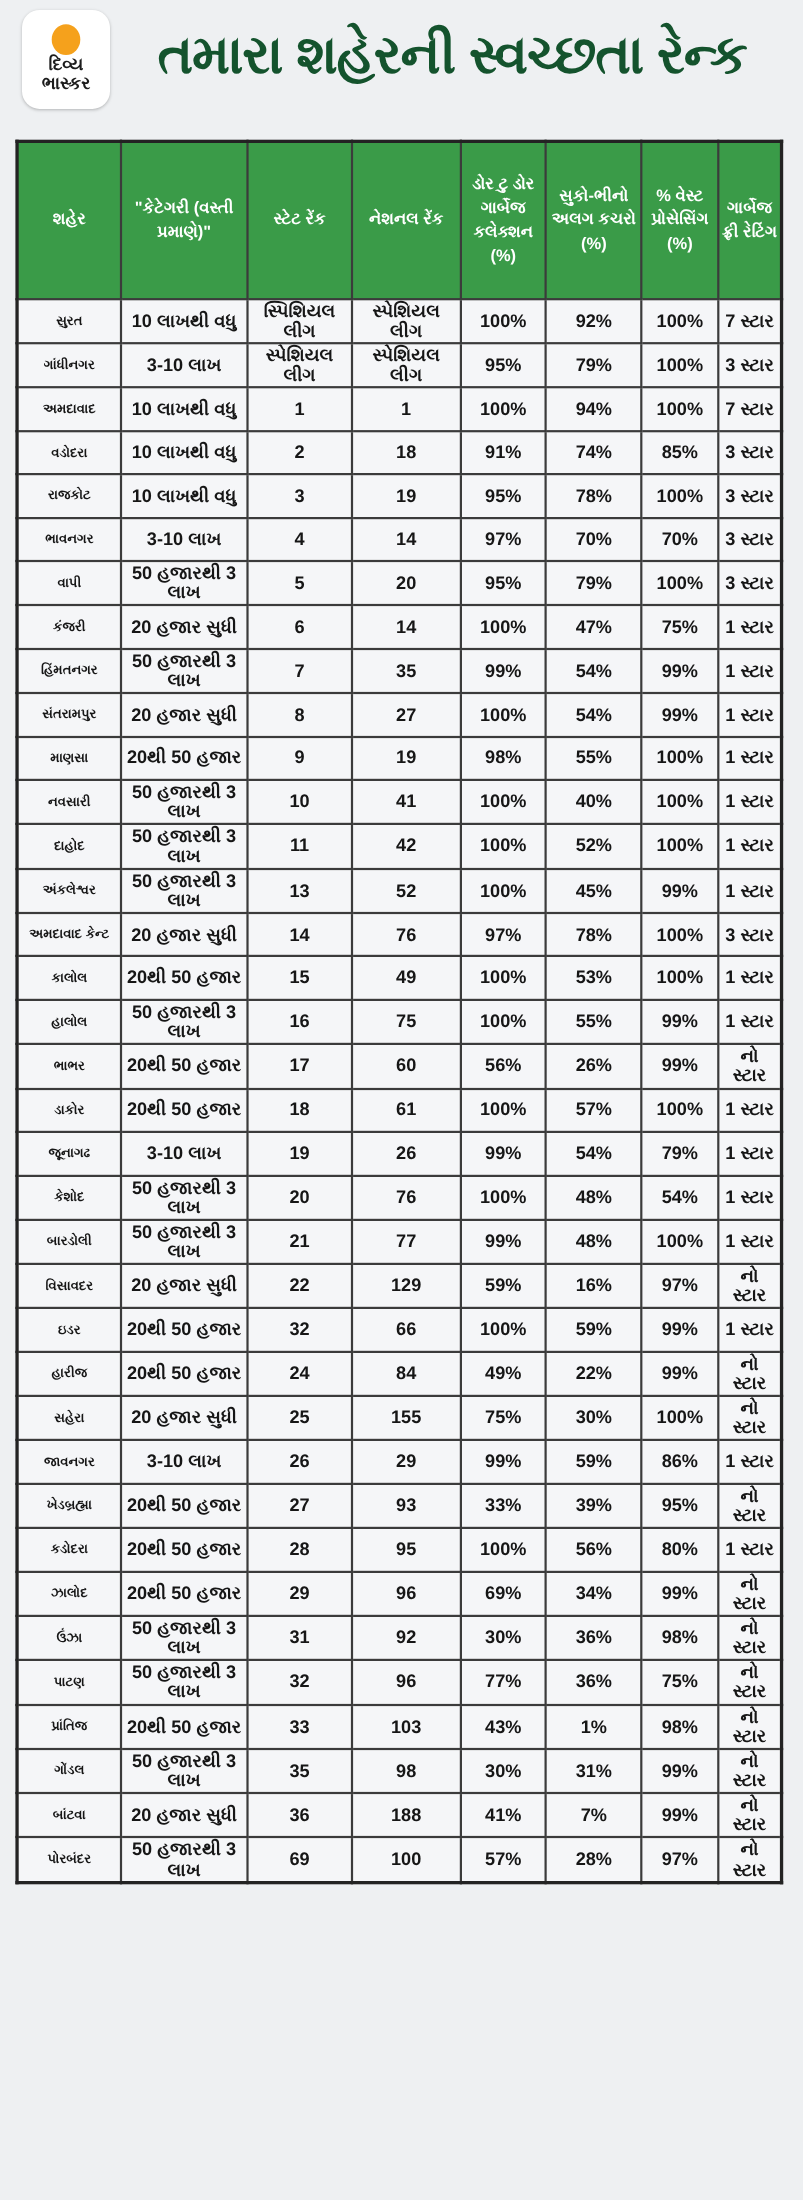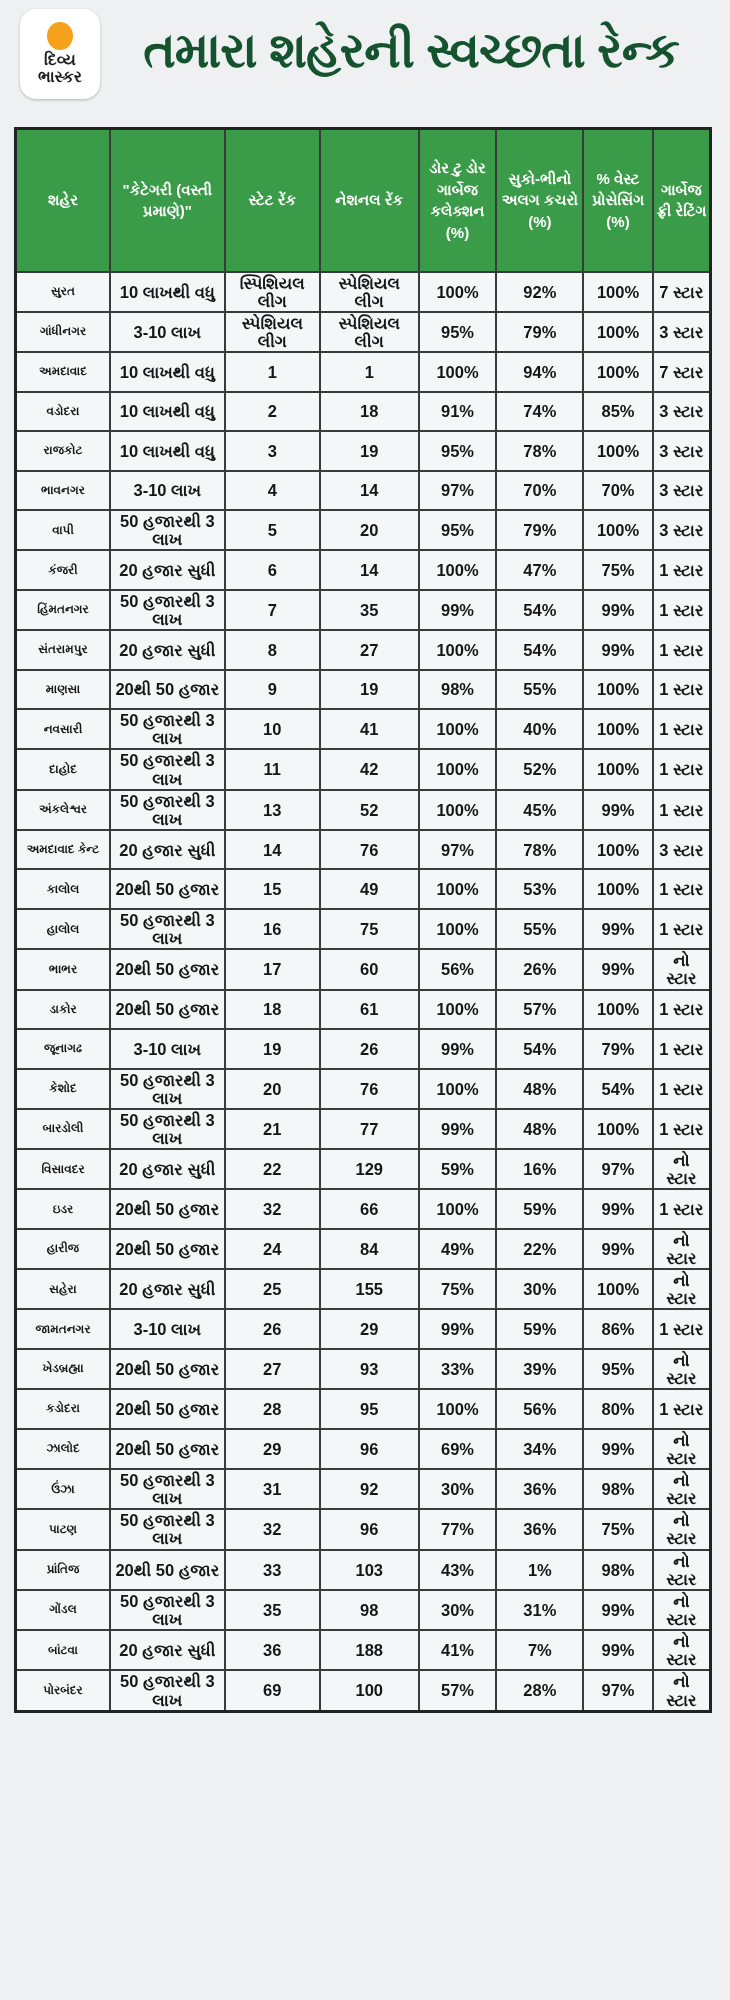--- a/index.html
+++ b/index.html
@@ -358,21 +358,21 @@
             <td>સહેરા</td>
             <td>20 હજાર સુધી</td>
             <td>25</td>
             <td>155</td>
             <td>75%</td>
             <td>30%</td>
             <td>100%</td>
             <td>નો સ્ટાર</td>
           </tr>
           <tr>
-            <td>જામતનગર</td>
+            <td>જાવનગર</td>
             <td>3-10 લાખ</td>
             <td>26</td>
             <td>29</td>
             <td>99%</td>
             <td>59%</td>
             <td>86%</td>
             <td>1 સ્ટાર</td>
           </tr>
           <tr>
             <td>ખેડબ્રહ્મા</td>

